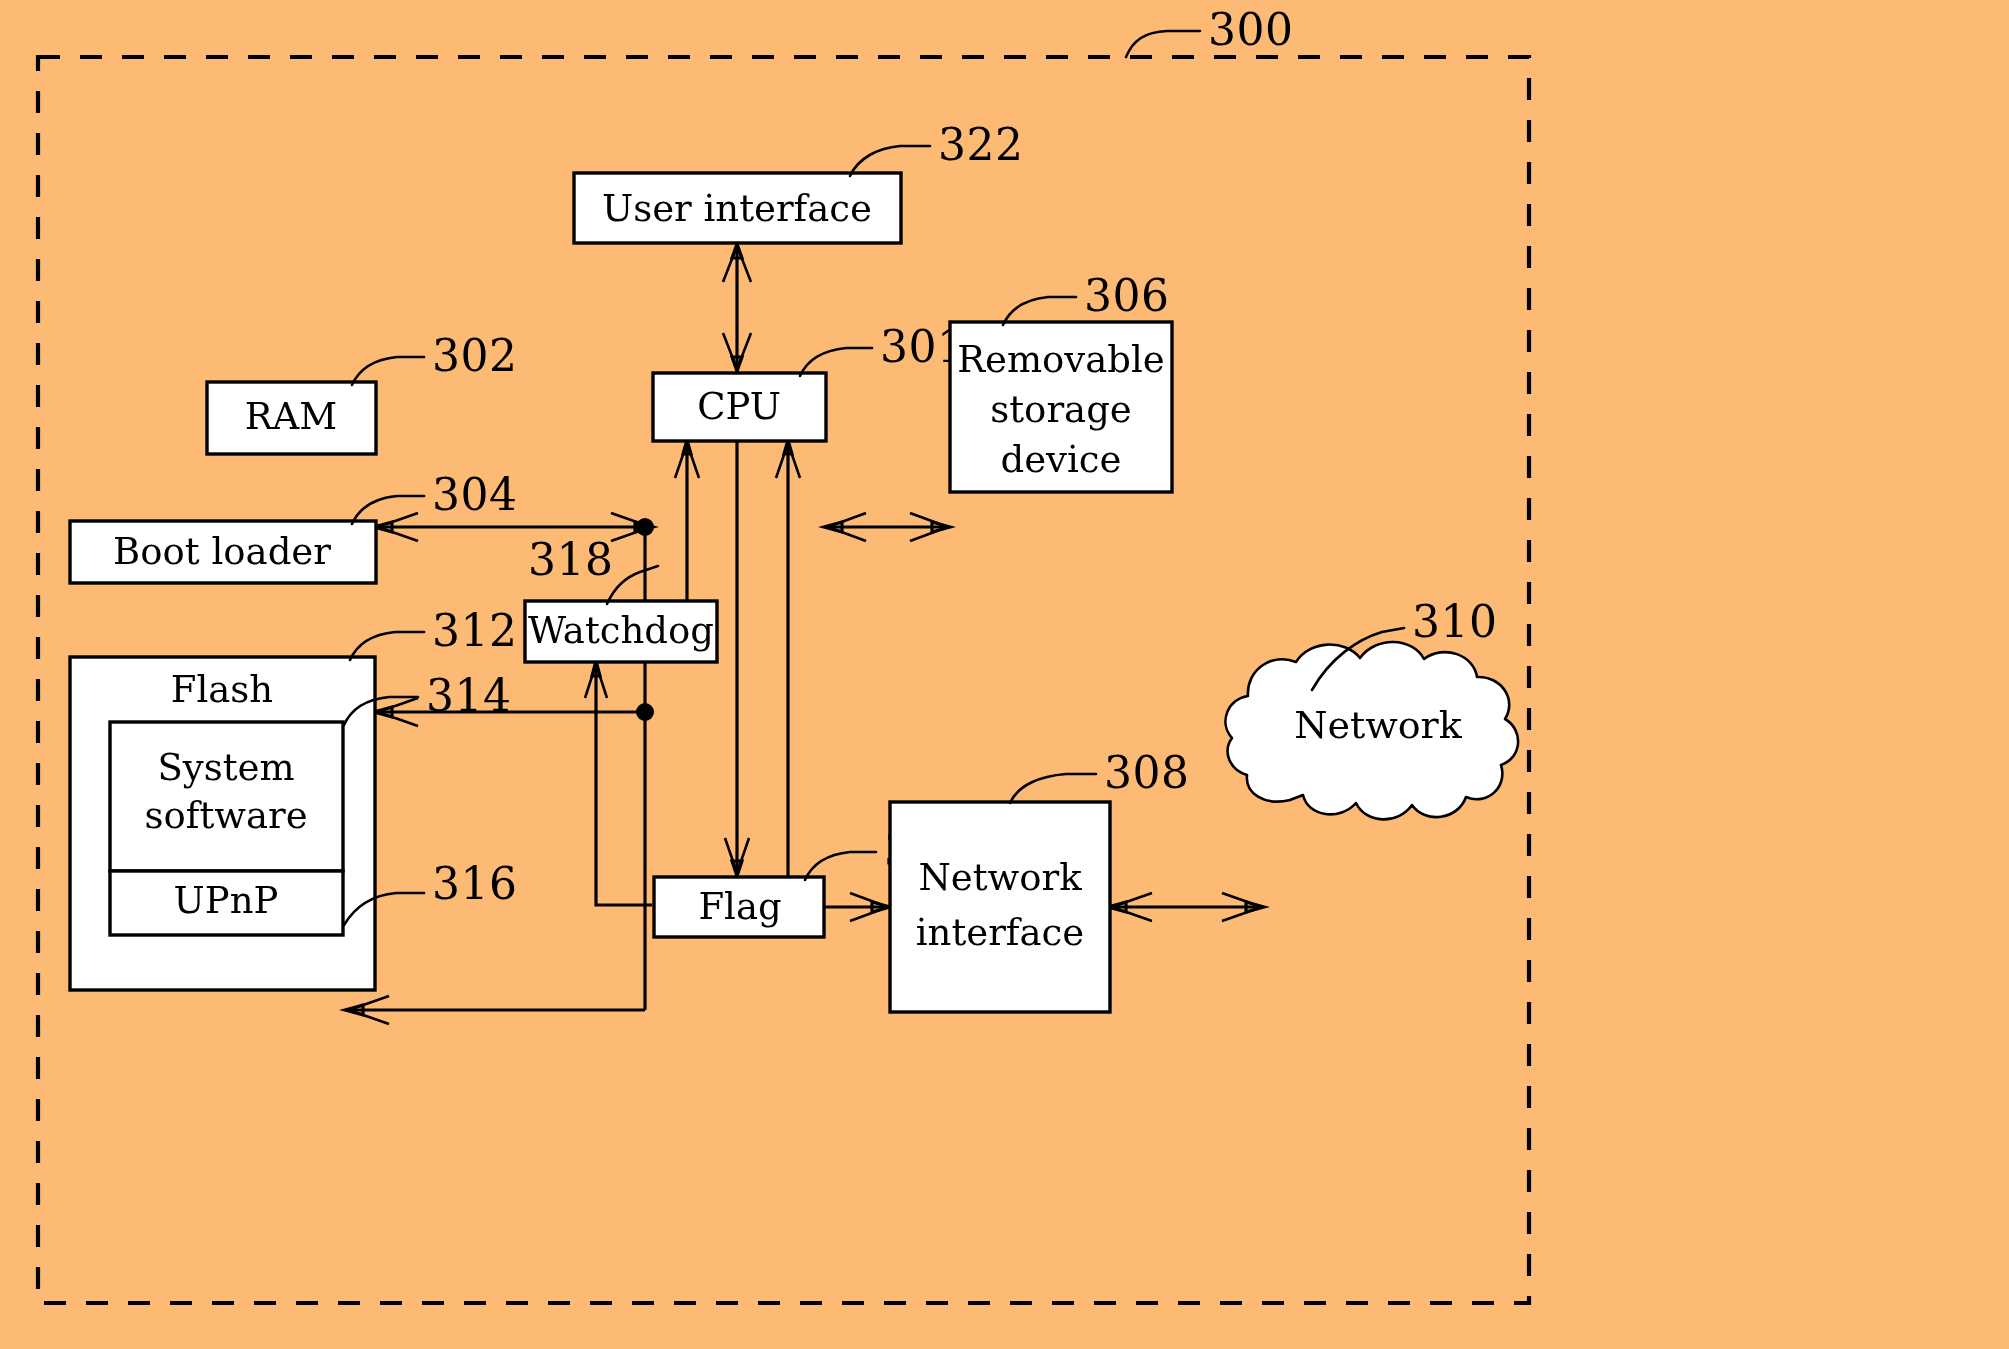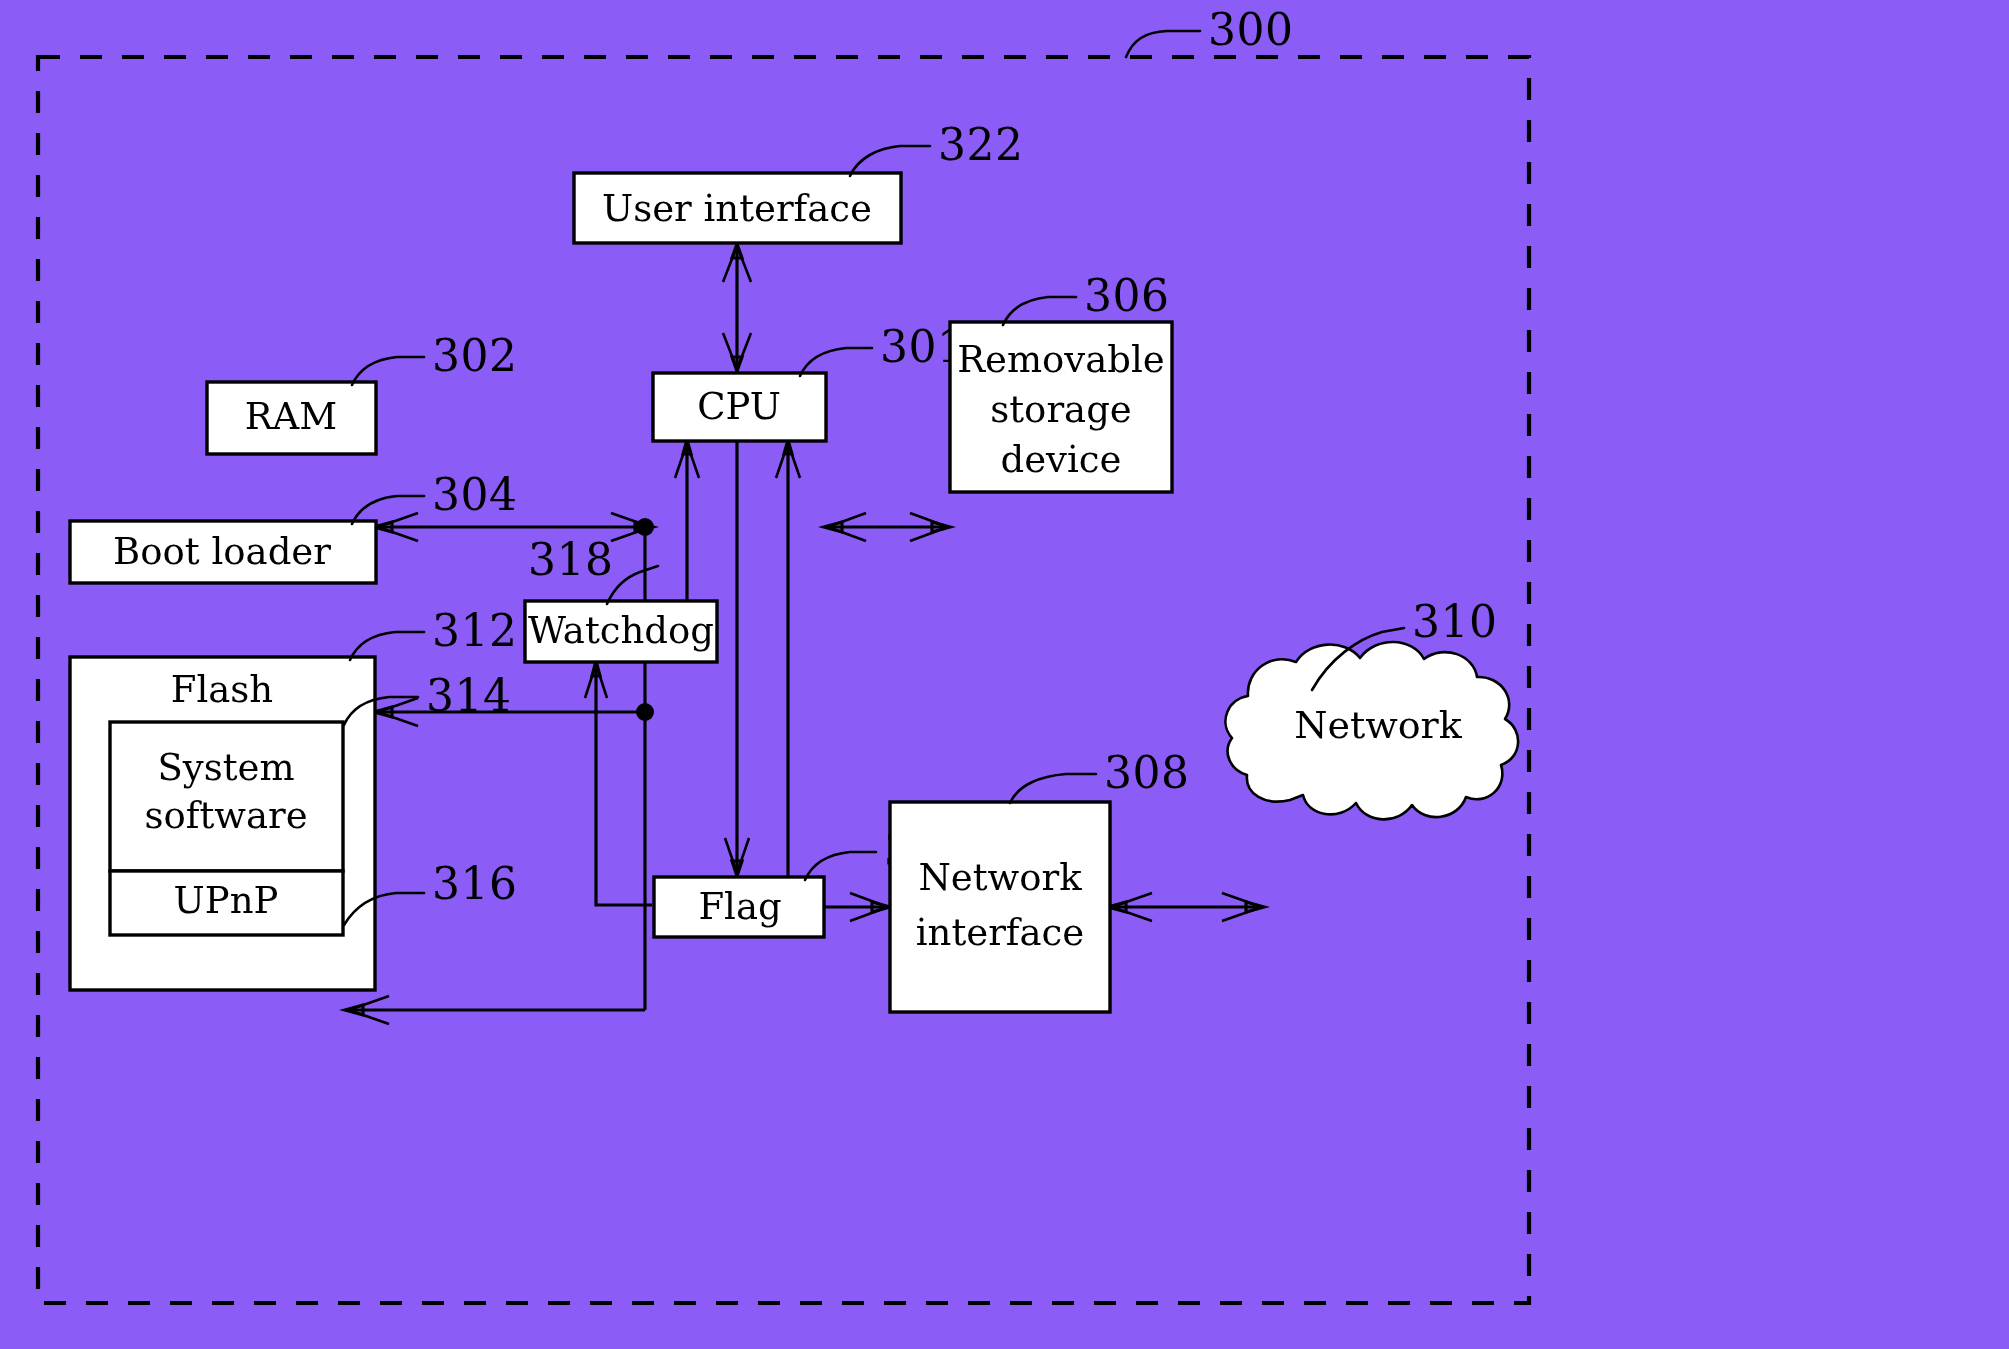--- a/index.html
+++ b/index.html
@@ -11,21 +11,21 @@
   body {
     width: 2009px;
     height: 1349px;
     font-family: "DejaVu Serif", "Liberation Serif", serif;
     overflow: hidden;
   }
   #diagram-root {
     position: relative;
     width: 2009px;
     height: 1349px;
-    background: #8b5cf6;
+    background: #fdba74;
   }
   svg#figure {
     display: block;
     width: 2009px;
     height: 1349px;
   }
   
   .stroke {
     fill: none;
     stroke: #000000;

